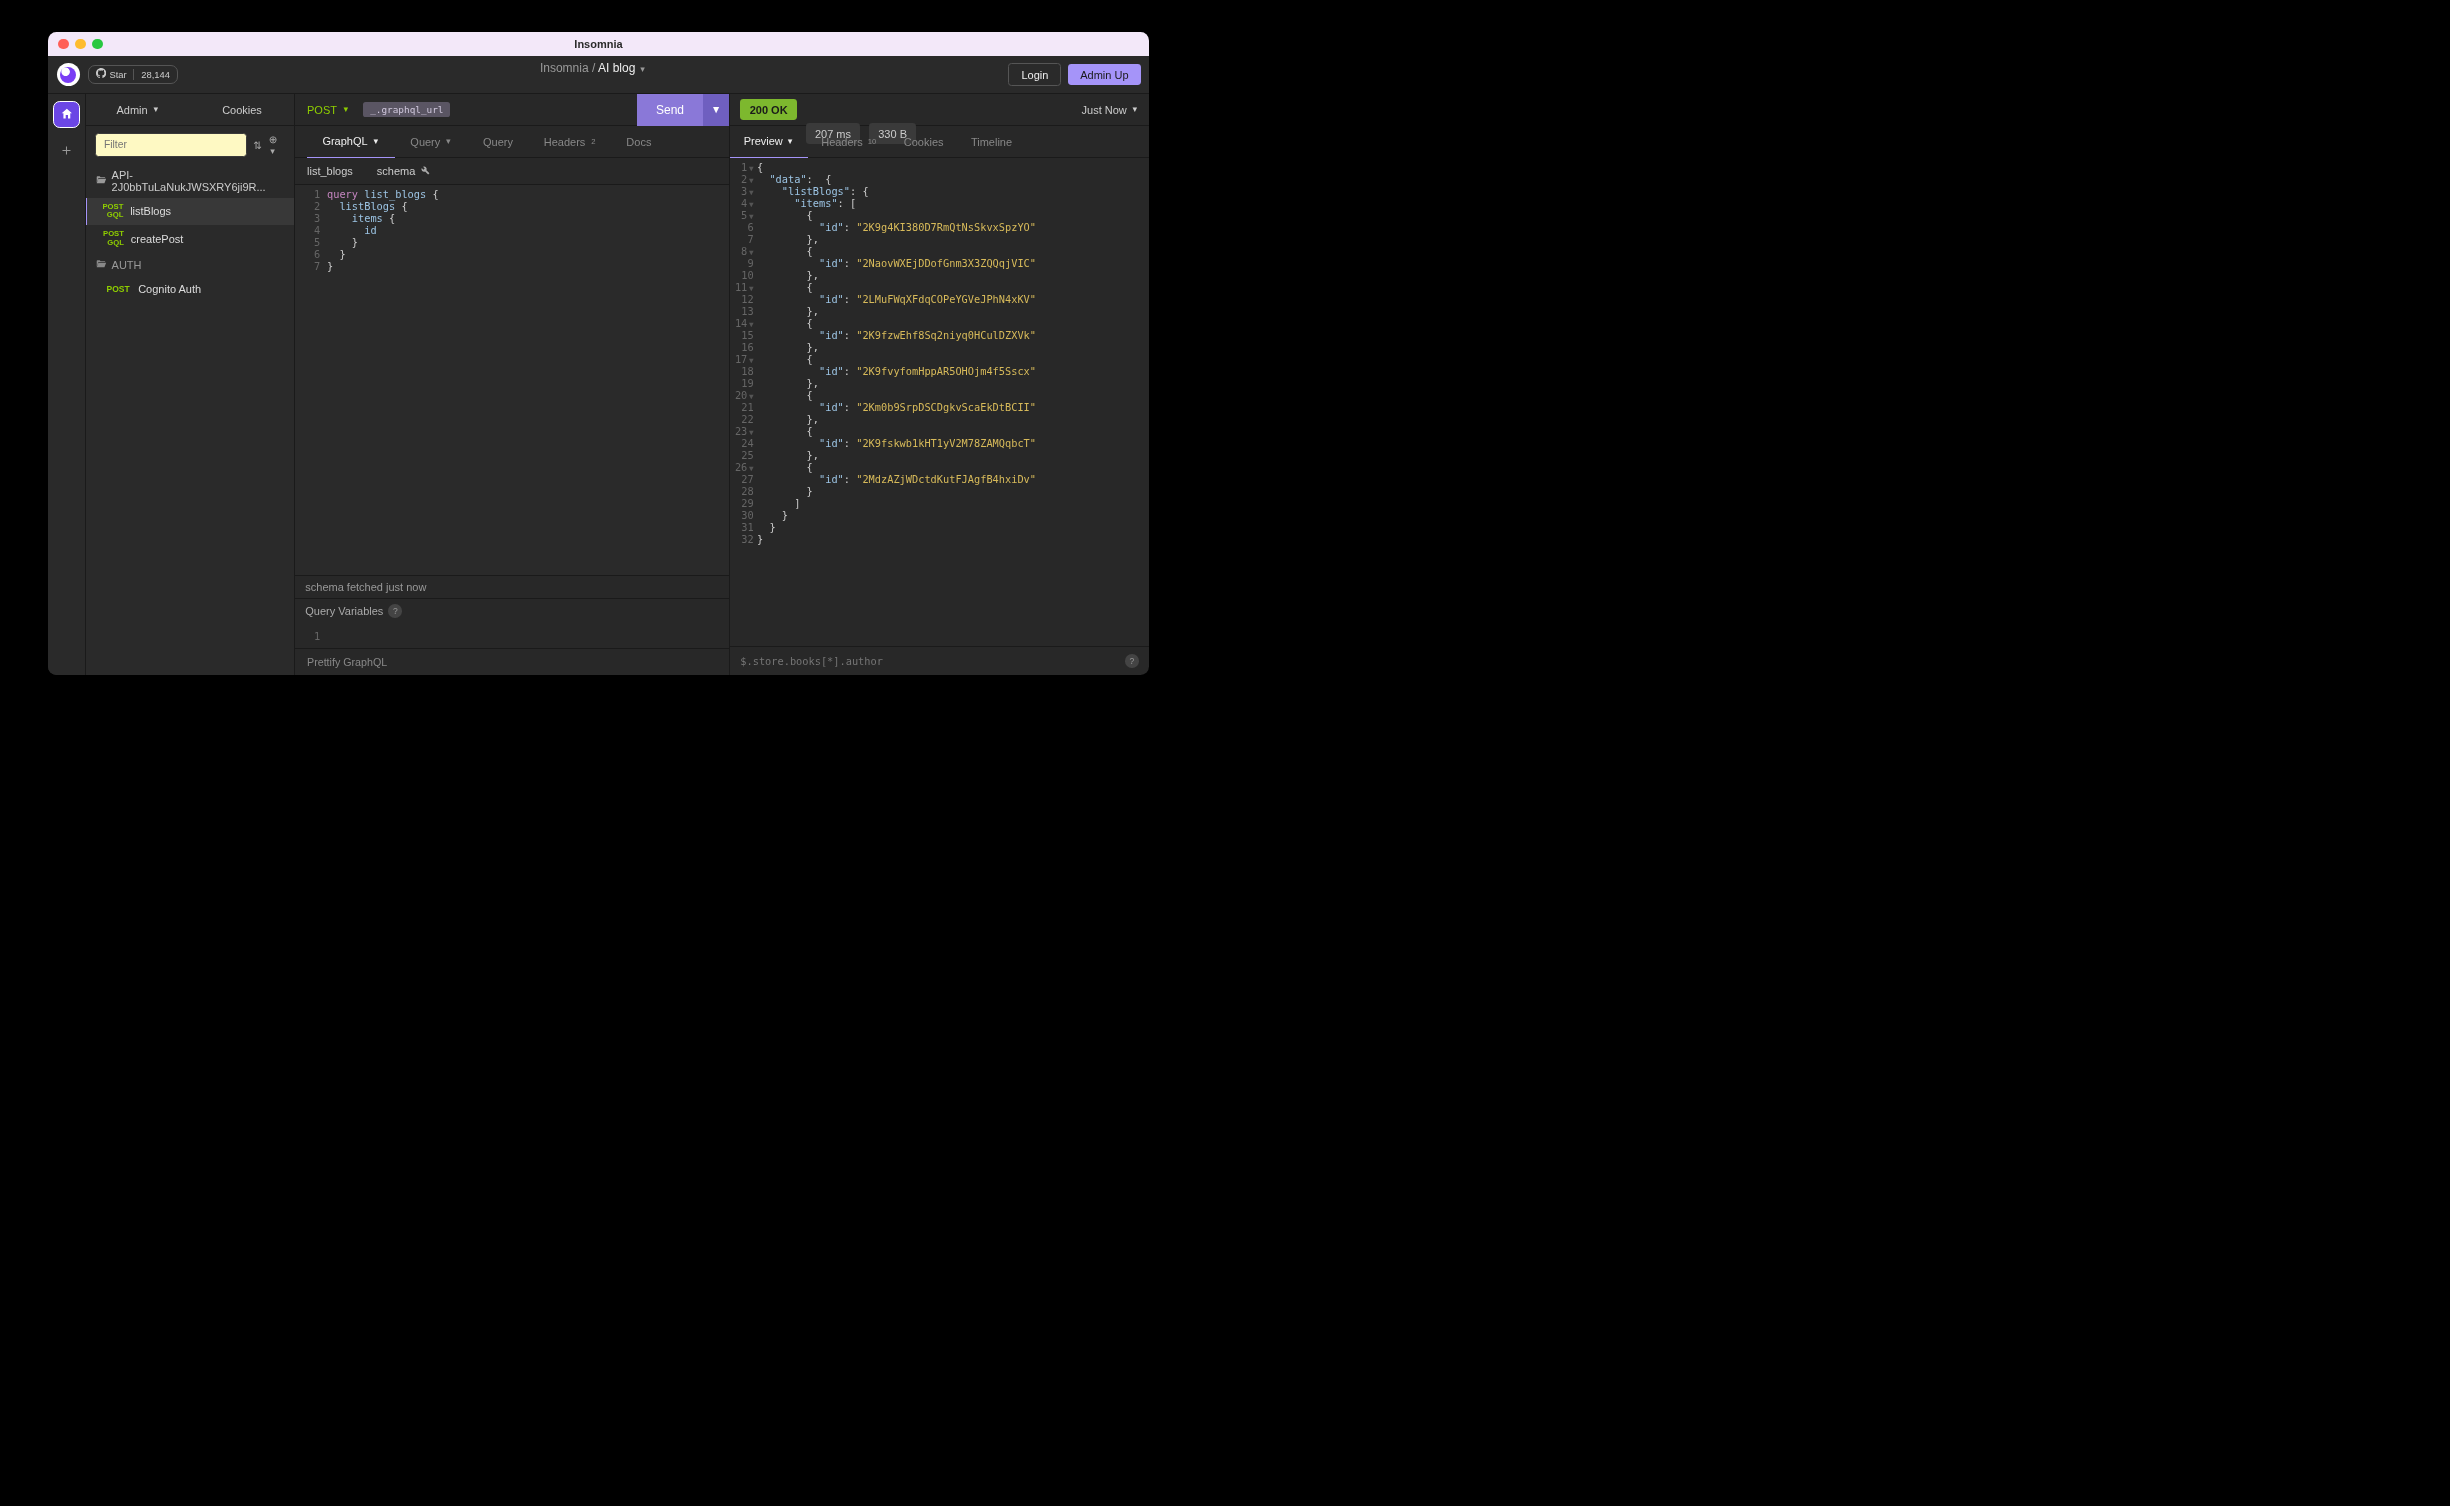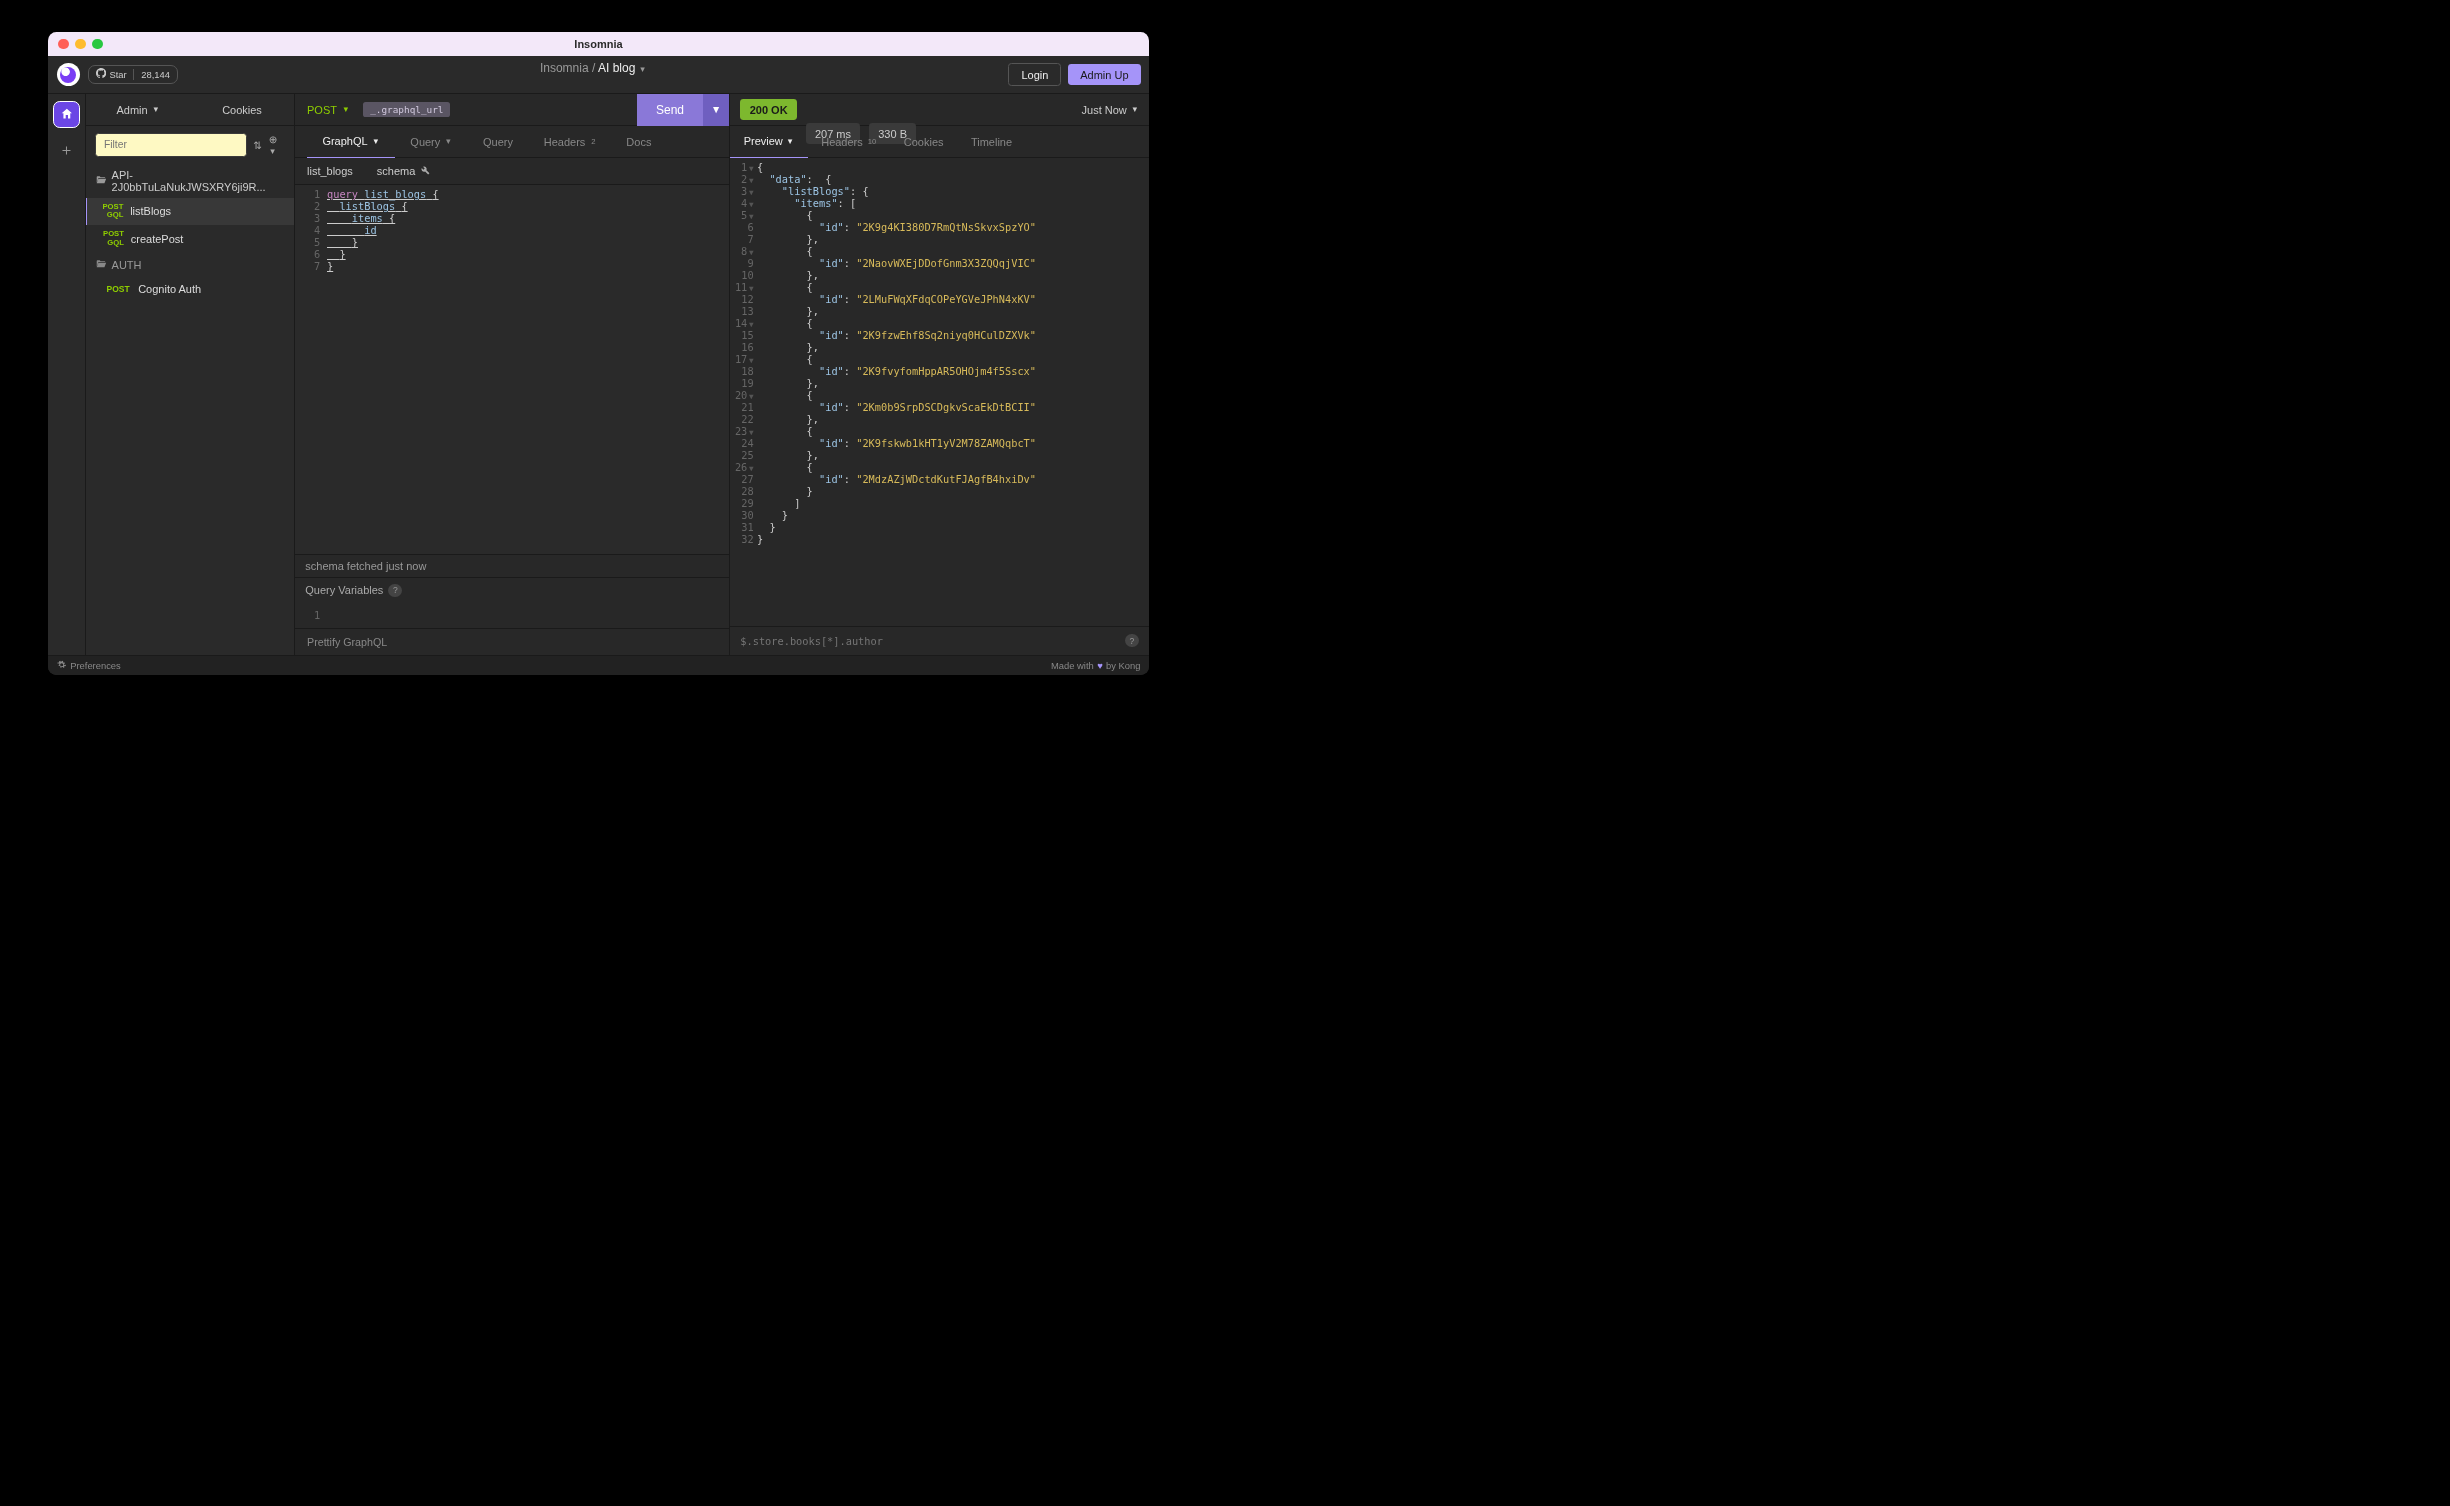--- a/index.html
+++ b/index.html
@@ -166,21 +166,21 @@
   .req-subtabs {
     height: 27px; display: flex; align-items: center; padding-left: 12px; gap: 24px;
     border-bottom: 0.9px solid #1a1a1a; font-size:11px;
   }
   .req-subtab { color: #ccc; cursor: pointer; display:flex; gap:4.3px; align-items:center;}
   .code-editor {
     flex: 1; display: flex; font-family: "SF Mono", Menlo, monospace; font-size: 10.3px;
     overflow: auto; background: #2a2a2a; min-height: 0;
   }
   .gutter { width: 32px; text-align: right; color: #666; padding: 3.4px 6.8px 3.4px 0; user-select:none;}
-  .code { padding: 3.4px 0; white-space: pre; text-decoration: underline; }
+  .code { padding: 3.4px 0; white-space: pre; }
   .tok-keyword { color: #c586c0; }
   .tok-name { color: #9cc4e4; }
   .tok-brace { color: #ccc; }
   .schema-status { padding: 5.1px 10.3px; color: #999; border-top: 0.9px solid #1a1a1a; font-size:11px;}
   .qvar-head { padding: 5.1px 10.3px; color: #aaa; border-top: 0.9px solid #1a1a1a; display:flex; gap:5.1px; align-items:center; font-size:11px;}
   .qvar-body { padding: 3.4px 0; font-family: "SF Mono", Menlo, monospace; font-size:10.3px; color:#666; display:flex;}
   .prettify { padding: 6.8px 12px; color: #888; border-top: 0.9px solid #1a1a1a; font-size:10.7px;}
   
   .response-pane {
     width: 419px; display: flex; flex-direction: column; min-width: 0;
@@ -453,28 +453,15 @@
 </div>
       </div>
       <div class="filter-row">
         <input class="filter-input" placeholder="$.store.books[*].author" style="">
         <span class="help-q">?</span>
       </div>
     </div>
 
   </div>
 
-  <div class="footer">
-    <span style="margin-right:4.3px;">
-      <svg width="9.4" height="9.4" viewBox="0 0 24 24" fill="#888">
-          <path d="M12 8a4 4 0 100 8 4 4 0 000-8zm9 4l2 1-1 3-2-1a9 9 0 01-2 2l1 2-3 1-1-2a9 9 0 01-3 0l-1 2-3-1 1-2a9 9 0 01-2-2l-2 1-1-3 2-1a9 9 0 010-3L1 9l1-3 2 1a9 9 0 012-2L5 3l3-1 1 2a9 9 0 013 0l1-2 3 1-1 2a9 9 0 012 2l2-1 1 3-2 1a9 9 0 010 3z"></path>
-        </svg>
-    </span>
-    <span>Preferences</span>
-    <div class="footer-right">
-      <span>Made with</span>
-      <span class="heart">♥</span>
-      <span>by Kong</span>
-    </div>
-  </div>
 
 </div>
 
 
 </body></html>

